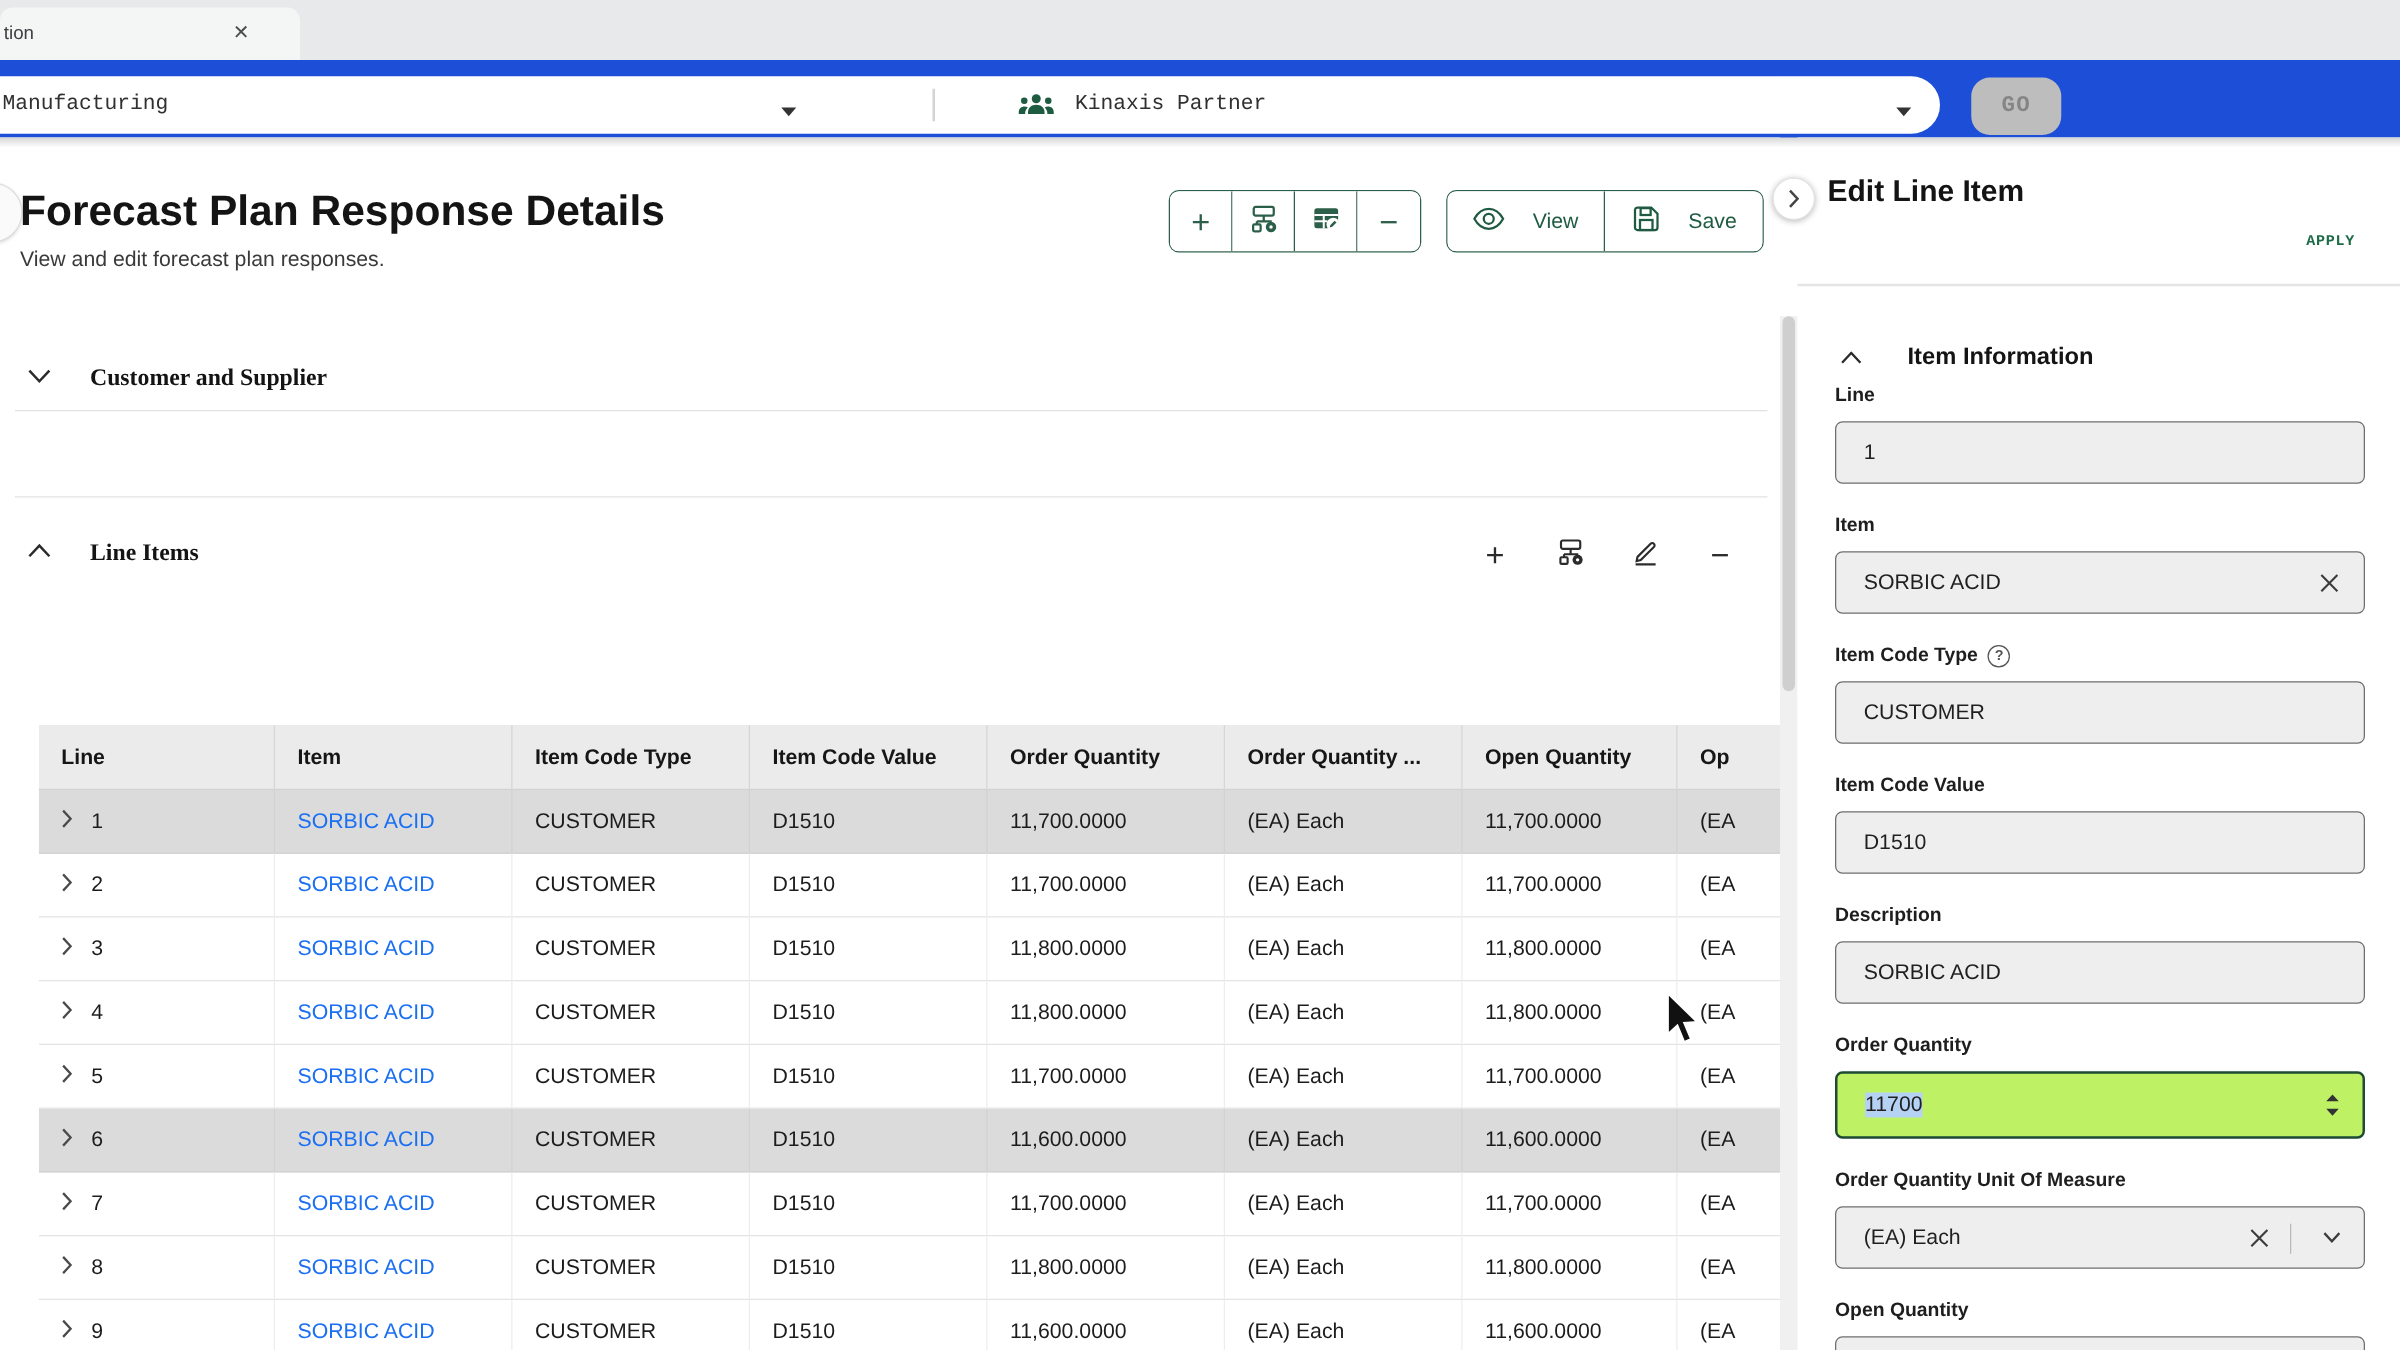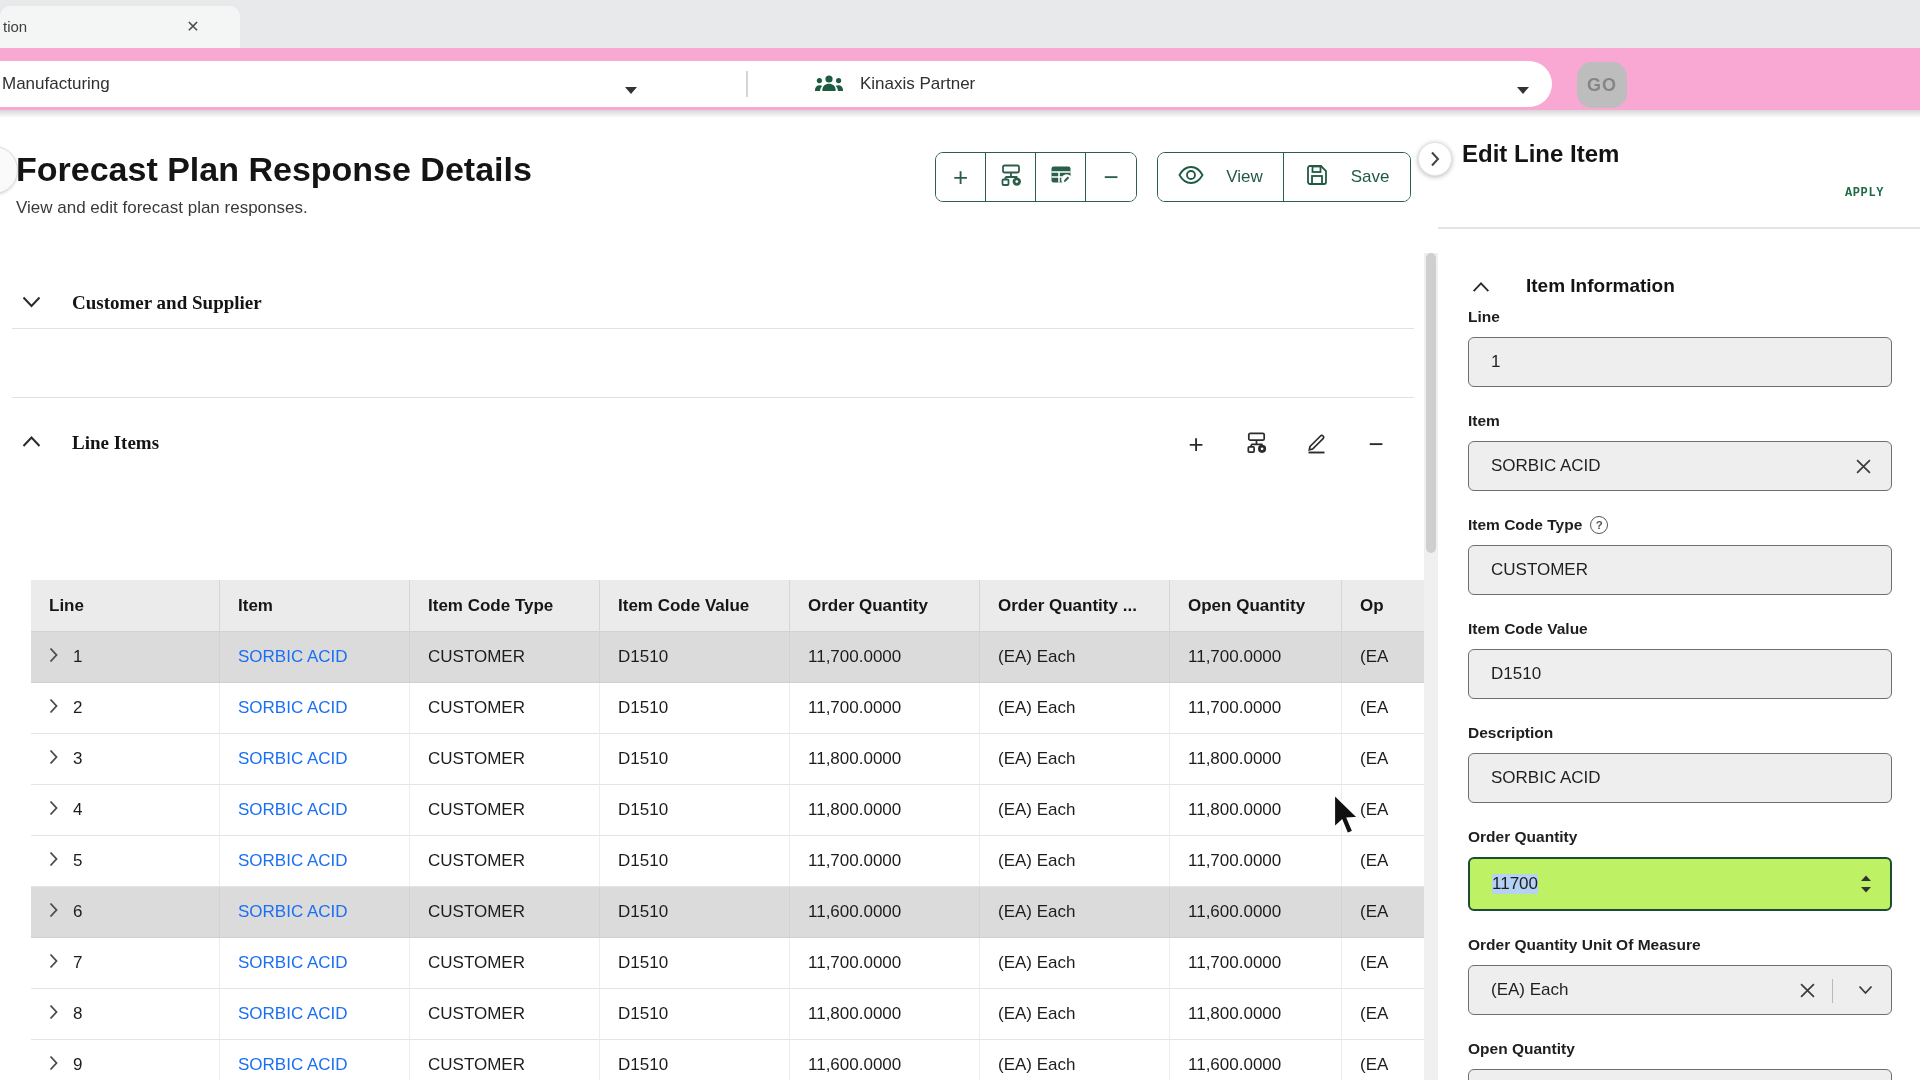--- a/index.html
+++ b/index.html
@@ -9,32 +9,32 @@
 
   
   .tabstrip { position:absolute; left:0; top:0; width:1920px; height:48px; background:#e7e9ea; }
   .tab { position:absolute; left:0; top:6px; width:240px; height:42px; background:#f4f5f5;
          border-radius:10px 10px 0 0; }
   .tab-title { position:absolute; left:3px; top:12px; font-size:15px; color:#3d3f42; white-space:nowrap; }
   .tab-close { position:absolute; left:183px; top:11px; width:20px; height:20px; font-size:16px;
                color:#4a4c4f; text-align:center; line-height:20px; cursor:default; }
 
   
-  .topbar { position:absolute; left:0; top:48px; width:1920px; height:62px; background:#f9a8d4; }
+  .topbar { position:absolute; left:0; top:48px; width:1920px; height:62px; background:#1d4ed8;font-family:Liberation Mono, monospace; }
   .topbar-shadow { position:absolute; left:0; top:110px; width:1920px; height:8px;
     background:linear-gradient(to bottom, rgba(0,0,0,.16), rgba(0,0,0,0)); z-index:5; }
   .selector-pill { position:absolute; left:-24px; top:13px; width:1576px; height:46px;
     background:#fff; border-radius:23px; }
   .scenario-text { position:absolute; left:26px; top:13px; font-size:17px; color:#303030; }
   .caret1 { position:absolute; left:648px; top:20px; }
   .pill-sep { position:absolute; left:770px; top:10px; width:2px; height:26px; background:#d4d4d4; }
   .partner-icon { position:absolute; left:838px; top:12px; }
   .partner-text { position:absolute; left:884px; top:13px; font-size:17px; color:#303030; }
   .caret2 { position:absolute; left:1540px; top:20px; }
-  .go-btn { position:absolute; left:1577px; top:14px; width:50px; height:46px; background:#bdbdbd;
+  .go-btn { position:absolute; left:1577px; top:14px; width:72px; height:46px; background:#bdbdbd;
     border:none; border-radius:15px; font-size:18px; font-weight:700; color:#858585;
     letter-spacing:1px; font-family:inherit; }
 
   
   .main { position:absolute; left:0; top:110px; width:1424px; height:858px; background:#fff; }
   .v-scrollbar { position:absolute; left:1424px; top:253px; width:14px; height:827px; background:#f0f0f0; }
   .v-thumb { position:absolute; left:2px; top:0; width:10px; height:300px; background:#cfcfcf; border-radius:5px; }
 
   .back-circle { position:absolute; left:-30px; top:36px; width:48px; height:48px; border-radius:50%;
     background:#fafafa; border:1px solid #ddd; box-shadow:0 1px 3px rgba(0,0,0,.15); }

